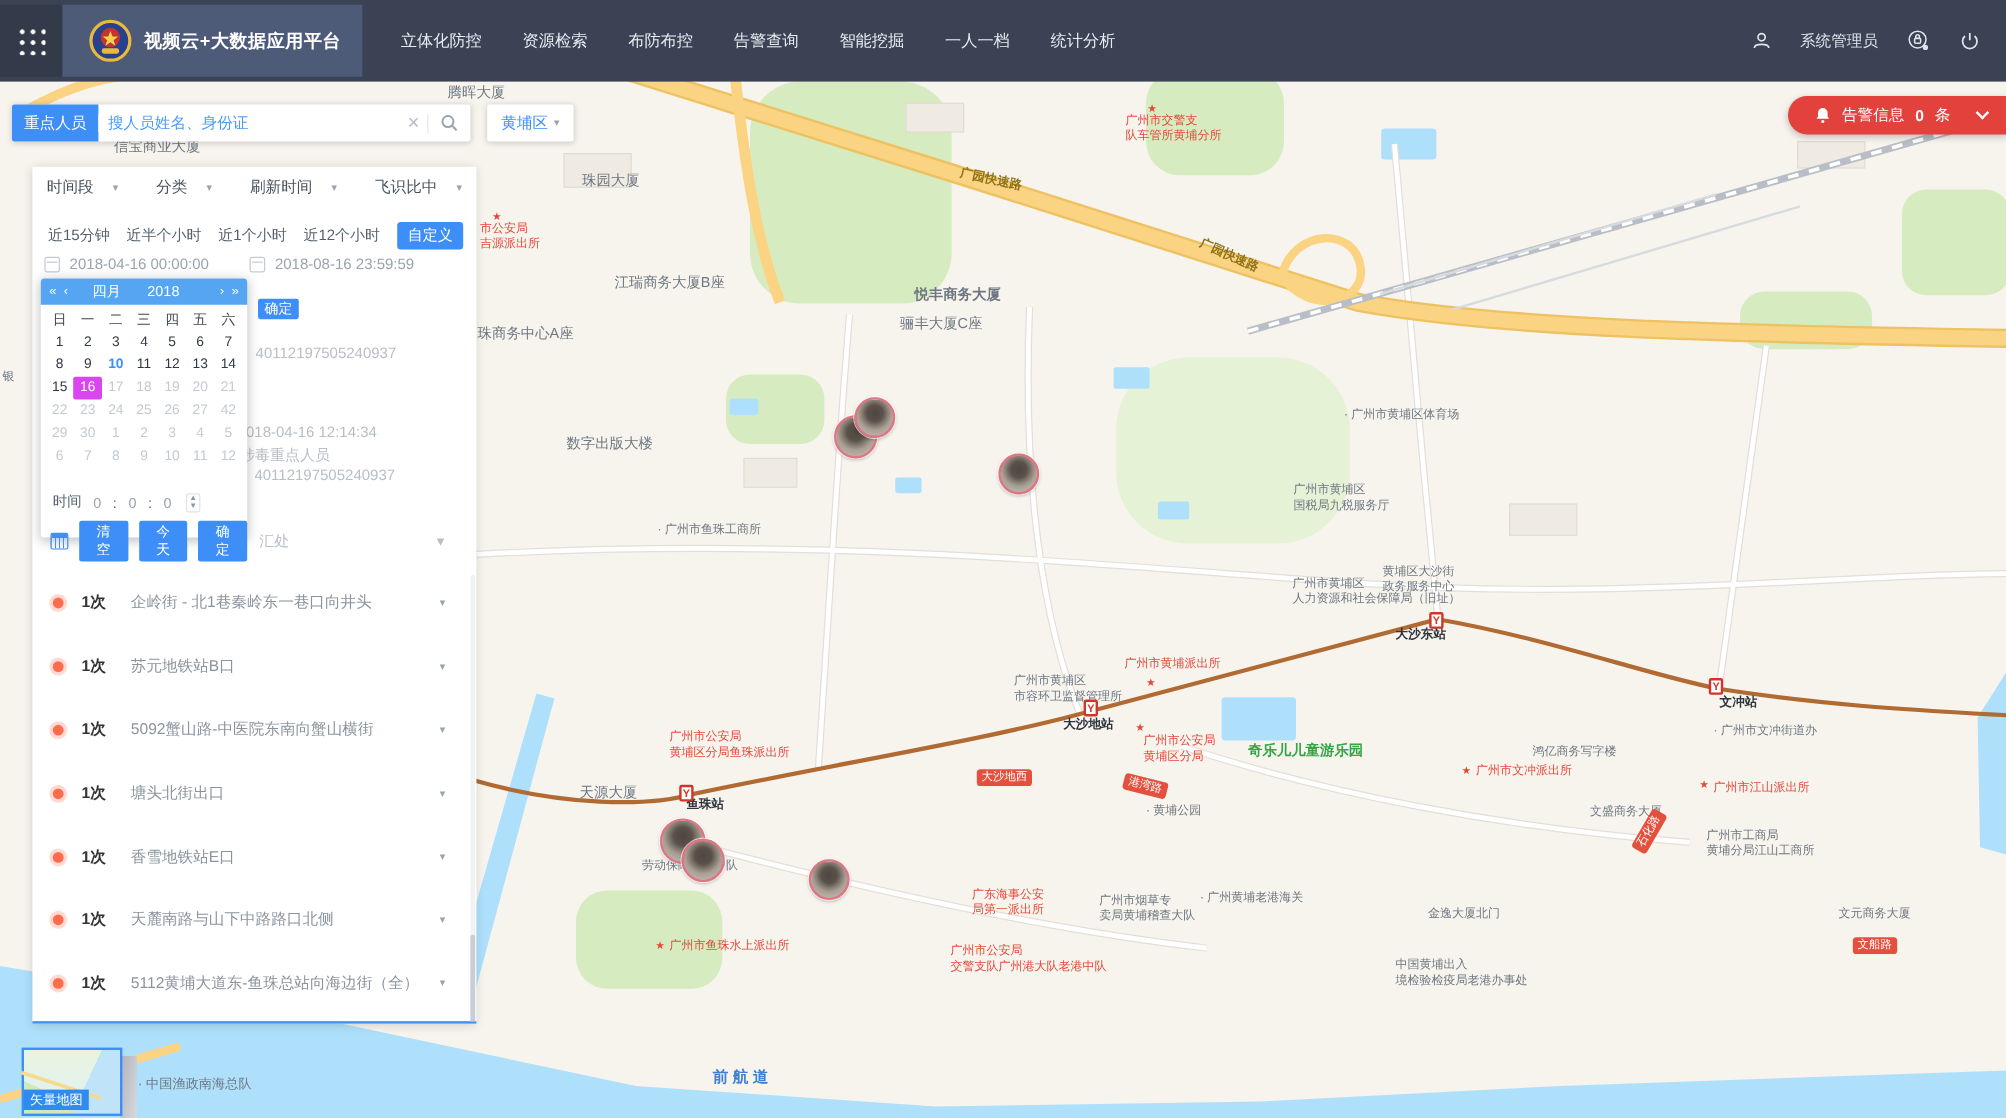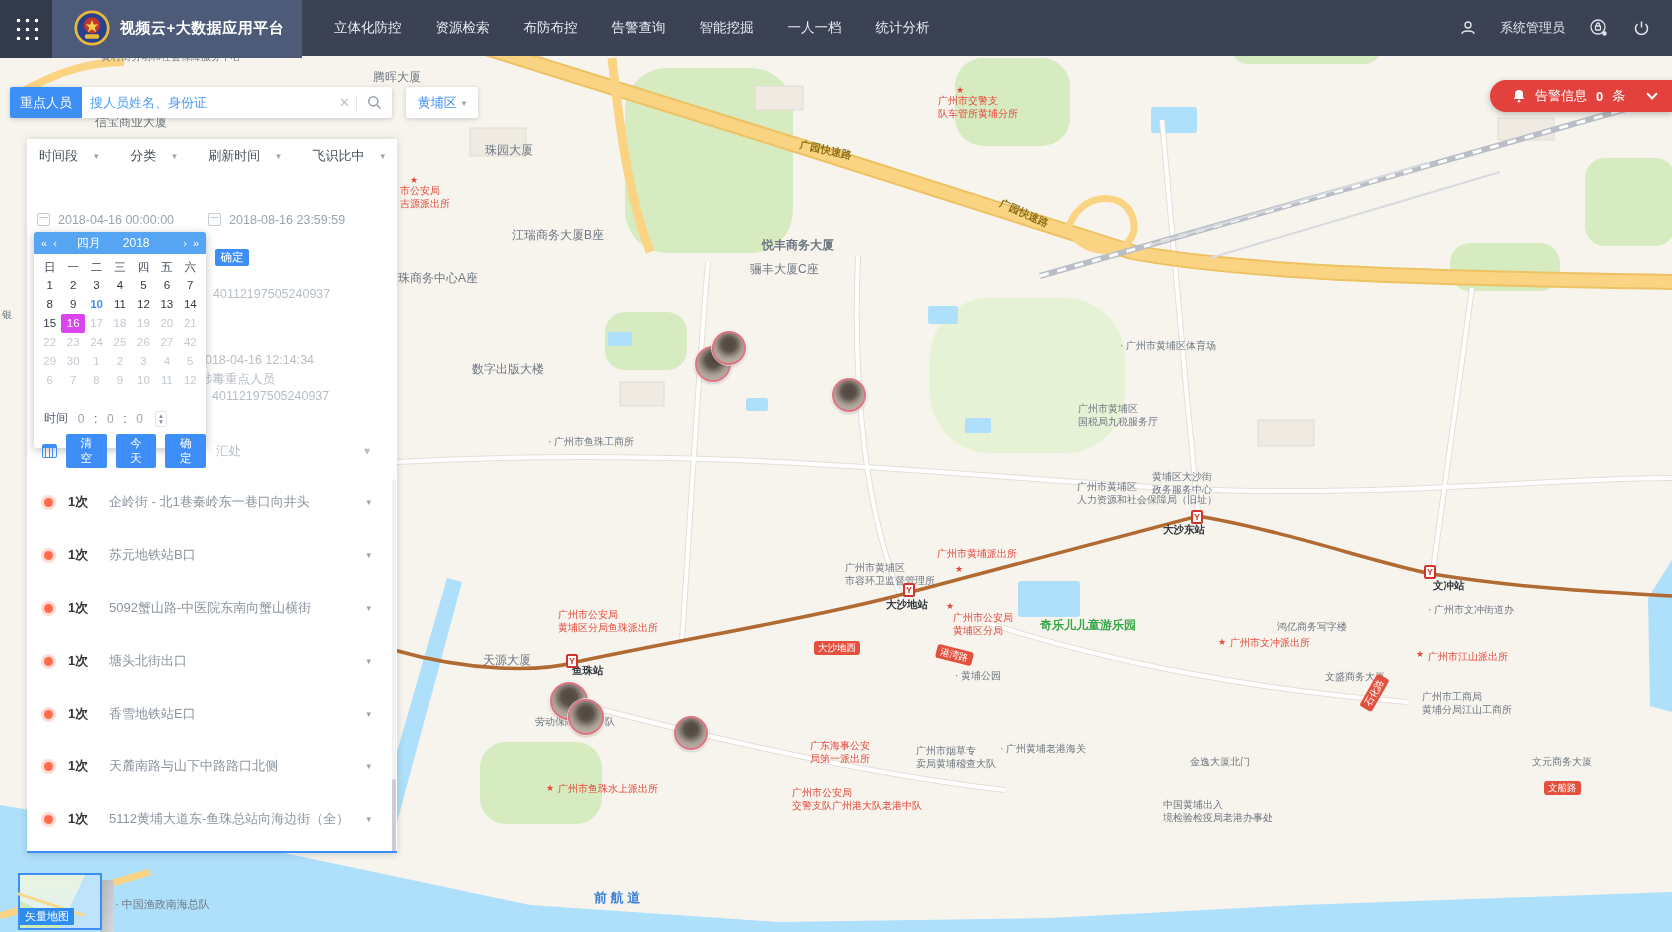--- a/index.html
+++ b/index.html
@@ -13,21 +13,21 @@
   .ml.r{color:#e5483a}
   .ml.gr{color:#35a546;font-weight:bold}
   .ml.b{color:#3f7fd6;font-weight:bold}
   .ml.rd{color:#8f7318;font-weight:bold;font-size:10.5px}
   .ml.st{color:#2e353d;font-weight:bold;font-size:10.5px}
   .badge{position:absolute;background:#e4503e;color:#fff;font-size:9.5px;padding:1px 4px;border-radius:3px;line-height:1.25;white-space:nowrap;transform-origin:center}
   .star{position:absolute;color:#e5483a;font-size:9px;line-height:1}
   .sticon{position:absolute;width:12px;height:14px;background:#fff;border:2px solid #d2342a;border-radius:2px;color:#d2342a;font-weight:bold;font-size:9px;line-height:10px;text-align:center}
   .av{position:absolute;border-radius:50%;border:2px solid #df7583;background:radial-gradient(circle at 50% 38%,#4e463f 0%,#5a524a 28%,#a89e93 58%,#cfc7bd 100%);box-shadow:0 0 0 1px rgba(255,255,255,.65),0 1px 3px rgba(0,0,0,.35);filter:blur(.4px)}
   
-  #nav{position:absolute;left:0;top:0;width:1672px;height:56px;background:#3a4254;z-index:8;display:flex;align-items:center}
+  #nav{position:absolute;left:0;top:0;width:1672px;height:68px;background:#3a4254;z-index:8;display:flex;align-items:center}
   #gridsq{width:52px;height:60px;background:#333b4b;display:flex;align-items:center;justify-content:center}
   #griddots{width:24px;height:24px;background:radial-gradient(circle,#fff 1.7px,transparent 2.1px) 0 0/9px 9px}
   #logopanel{width:250px;height:60px;background:#4d5b79;display:flex;align-items:center;gap:10px;padding-left:22px}
   #apptitle{color:#fff;font-size:15px;font-weight:bold;letter-spacing:.5px;white-space:nowrap}
   #navmenu{display:flex;gap:34px;margin-left:32px}
   .nav-item{color:#e8ecf2;font-size:13.5px;cursor:pointer;white-space:nowrap}
   #navright{margin-left:auto;display:flex;align-items:center;gap:24px;padding-right:22px;color:#dfe3ea}
   #username{font-size:13px}
   .nicon{display:flex;align-items:center}
   
@@ -45,21 +45,21 @@
   #district{position:absolute;left:406px;top:87px;width:72px;height:31px;background:#fff;border-radius:2px;box-shadow:0 1px 5px rgba(0,0,0,.18);z-index:7;display:flex;align-items:center;justify-content:center;gap:5px;cursor:pointer}
   #districtname{color:#3e8ef7;font-size:13px}
   .caret{color:#9aa3ad;font-size:9px}
   
   #panel{position:absolute;left:27px;top:139px;width:370px;height:714px;background:#fff;border-bottom:2px solid #3e8ef7;box-shadow:0 1px 8px rgba(0,0,0,.16);z-index:6;overflow:hidden}
   #filters{position:absolute;left:12px;top:8px;display:flex;width:352px;justify-content:space-between;padding-right:6px}
   .fitem{display:flex;align-items:center;gap:16px;font-size:13px;color:#49525c;cursor:pointer}
   #quick{position:absolute;left:13px;top:46px;display:flex;align-items:center;gap:14px}
   .qitem{font-size:12.5px;color:#55606e;cursor:pointer;white-space:nowrap}
   #custombtn{background:#3e8ef7;color:#fff;font-size:12.5px;border:none;border-radius:3px;padding:3px 9px;cursor:pointer}
-  #daterow{position:absolute;left:10px;top:74px;display:flex;align-items:flex-start;gap:8px;color:#9aa3ad;font-size:12.5px}
+  #daterow{position:absolute;left:10px;top:74px;display:flex;align-items:flex-end;gap:8px;color:#9aa3ad;font-size:12.5px}
   .calicon{width:13px;height:13px;border:1.4px solid #c3cad2;border-radius:2px;position:relative}
   .calicon:before{content:"";position:absolute;left:1px;right:1px;top:3px;height:1.4px;background:#c3cad2}
   .bgtext{position:absolute;color:#b7bec6;font-size:12.5px;white-space:nowrap;z-index:1}
   
   #calpop{position:absolute;left:7px;top:93px;width:172px;height:216px;background:#fff;box-shadow:0 2px 10px rgba(0,0,0,.25);border-radius:3px;z-index:3}
   #calhead{height:22px;background:#55a5f3;border-radius:3px 3px 0 0;display:flex;align-items:center;color:#fff;font-size:11.5px;padding:0 7px;gap:6px}
   #calhead .mon{margin-left:14px;font-size:12px}
   #calhead .yr{margin-left:16px;margin-right:auto;font-size:12px}
   .calnav{cursor:pointer;font-size:11px}
   #wdrow,#calgrid{display:grid;grid-template-columns:repeat(7,1fr);padding:0 4px}
@@ -344,20 +344,27 @@
         </div>
         <div class="fitem">
           <div>刷新时间</div>
           <div class="caret">▾</div>
         </div>
         <div class="fitem">
           <div>飞识比中</div>
           <div class="caret">▾</div>
         </div>
       </div>
+    <div id="quick">
+        <div class="qitem">近15分钟</div>
+        <div class="qitem">近半个小时</div>
+        <div class="qitem">近1个小时</div>
+        <div class="qitem">近12个小时</div>
+        <button id="custombtn">自定义</button>
+      </div>
     <div id="daterow">
       <span class="calicon"></span>
       <span>2018-04-16 00:00:00</span>
       <span class="calicon" style="margin-left:26px"></span>
       <span>2018-08-16 23:59:59</span>
     </div>
 
     <div id="bgtexts">
         <div class="bgtext" style="left: 186px; top: 148px;">40112197505240937</div>
         <div class="bgtext" style="left: 171px; top: 214px;">2018-04-16 12:14:34</div>

